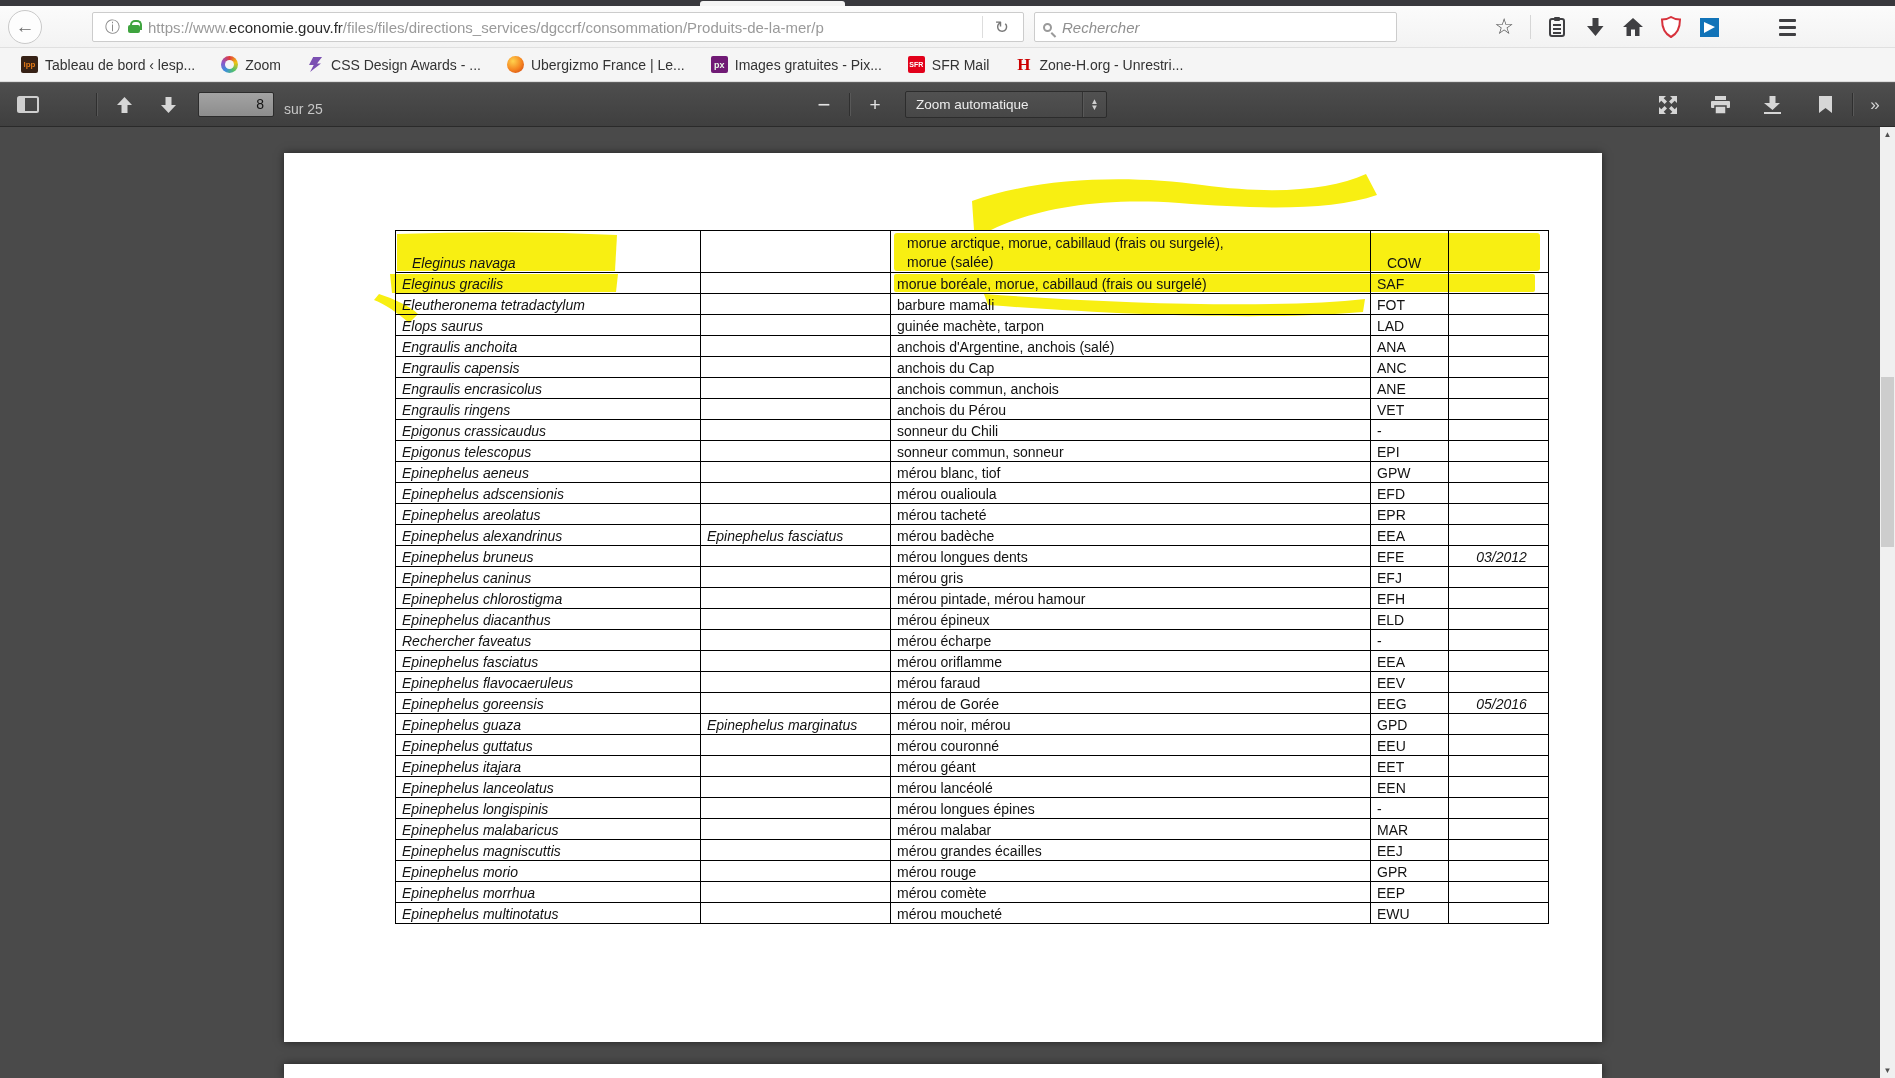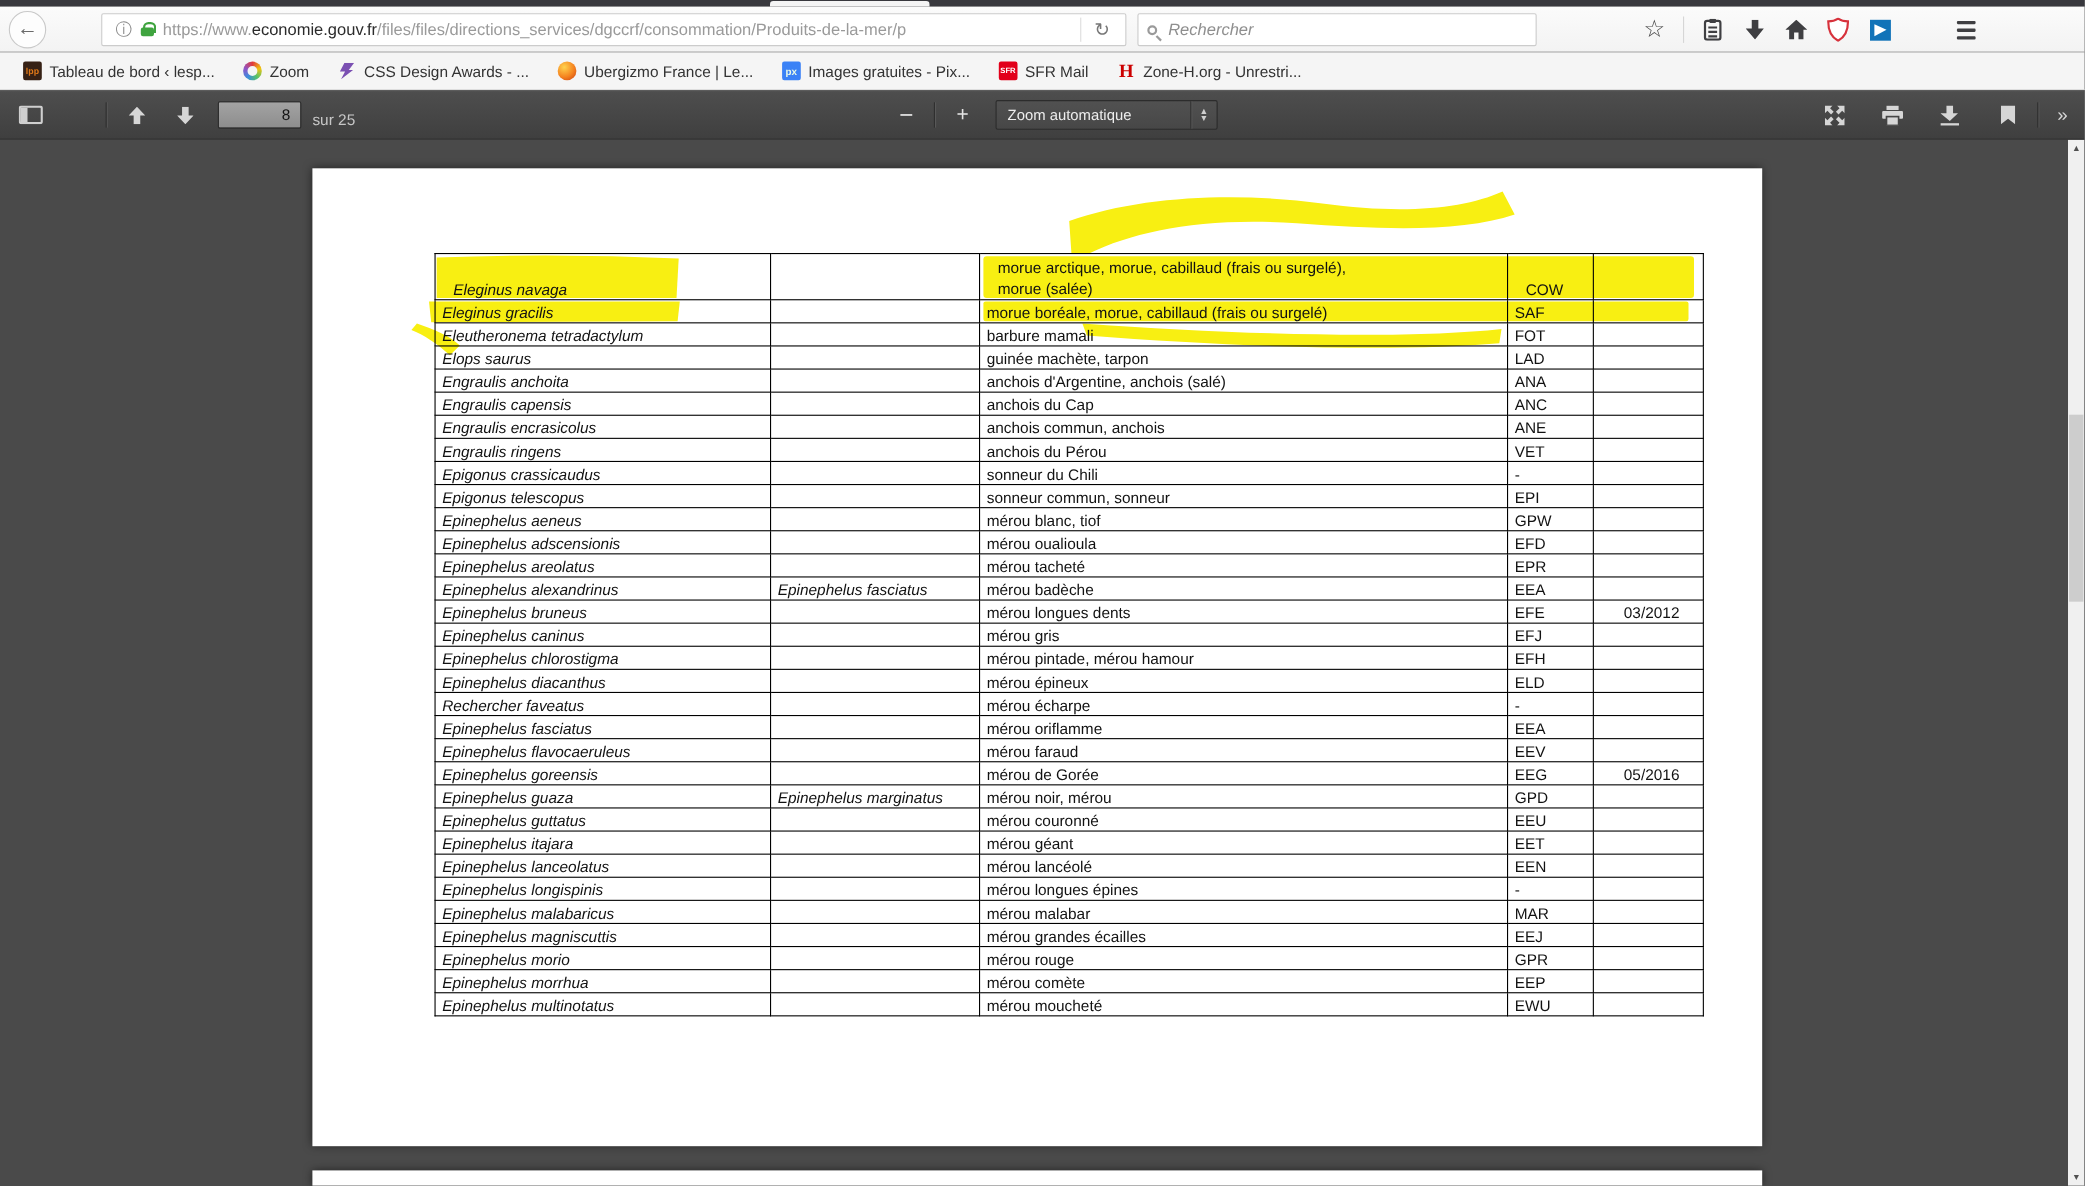--- a/index.html
+++ b/index.html
@@ -49,21 +49,21 @@
   .bm { display:flex; align-items:center; gap:7px; padding:0 13px; height:26px; font-size:14px; color:#333; white-space:nowrap; }
   .bmicon { width:17px; height:17px; flex:0 0 auto; display:flex; align-items:center; justify-content:center;
             font-weight:bold; border-radius:2px; }
   .bi-lpp { background:#362115; color:#e07818; font-size:8px; }
   .bi-qwant { border-radius:50%; background:conic-gradient(#e23b3b,#f1c40f,#53c26a,#3c8ddd,#8e55c9,#e23b3b); position:relative; }
   .bi-qwant:after { content:""; width:9px; height:9px; background:#f5f5f5; border-radius:50%; }
   .bi-cssda { background:transparent; }
   .bi-cssda i { display:block; width:13px; height:15px; background:#7b50b2;
                 clip-path:polygon(32% 0,100% 0,62% 44%,92% 44%,8% 100%,36% 54%,0 54%); }
   .bi-uber { border-radius:50%; background:radial-gradient(circle at 35% 30%, #ffd24d, #f5831f 55%, #c93b10); }
-  .bi-px { background:#3b82f6; color:#eafbe8; font-size:9px; }
+  .bi-px { background:#701a75; color:#eafbe8; font-size:9px; }
   .bi-sfr { background:#e2001a; color:#fff; font-size:7px; letter-spacing:0; }
   .bi-zoneh { background:transparent; color:#cc0000; font-family:"Liberation Serif",serif; font-size:17px; font-weight:bold; }
 
   
   #pdftoolbar { position:absolute; left:0; top:82px; width:1895px; height:45px;
                 background:linear-gradient(#4e4e4e,#3f3f3f); border-bottom:1px solid #2a2a2a;
                 box-shadow:inset 0 1px 0 #5e5e5e; color:#d4d4d4; }
   .ticon { position:absolute; top:0; height:45px; display:flex; align-items:center; justify-content:center; }
   .tsep { position:absolute; top:11px; width:1px; height:23px; background:#2f2f2f; box-shadow:1px 0 0 #585858; }
   #page-input { position:absolute; left:198px; top:10px; width:76px; height:25px;
@@ -88,21 +88,21 @@
            box-shadow:0 0 8px rgba(0,0,0,.55); }
   #hl-overlay { position:absolute; left:0; top:0; z-index:1; }
 
   
   #fishtable { position:absolute; left:111px; top:77px; z-index:2; border-collapse:collapse;
                font-size:14px; color:#121212; table-layout:fixed; }
   #fishtable td { border:1px solid #000; height:21px; padding:0 0 1px 6px; vertical-align:bottom;
                   white-space:nowrap; overflow:hidden; }
   #fishtable tr.dbl td { height:42px;padding-left:16px; }
   td.c-sci, td.c-syn { font-style:italic; }
-  td.c-date { text-align:center; padding-left:0; }
+  td.c-date { text-align:center; padding-left:0;font-style:italic; }
 
   
   #scrollbar { position:absolute; right:0; top:0; width:15px; height:951px; background:#f0f0f0; }
   #scrollbar .sbar { position:absolute; left:0; width:15px; height:15px; color:#505050; font-size:8px;
                      display:flex; align-items:center; justify-content:center; }
   #sb-thumb { position:absolute; left:1px; top:250px; width:13px; height:170px; background:#cdcdcd; }
 </style>
 </head>
 <body>
 

